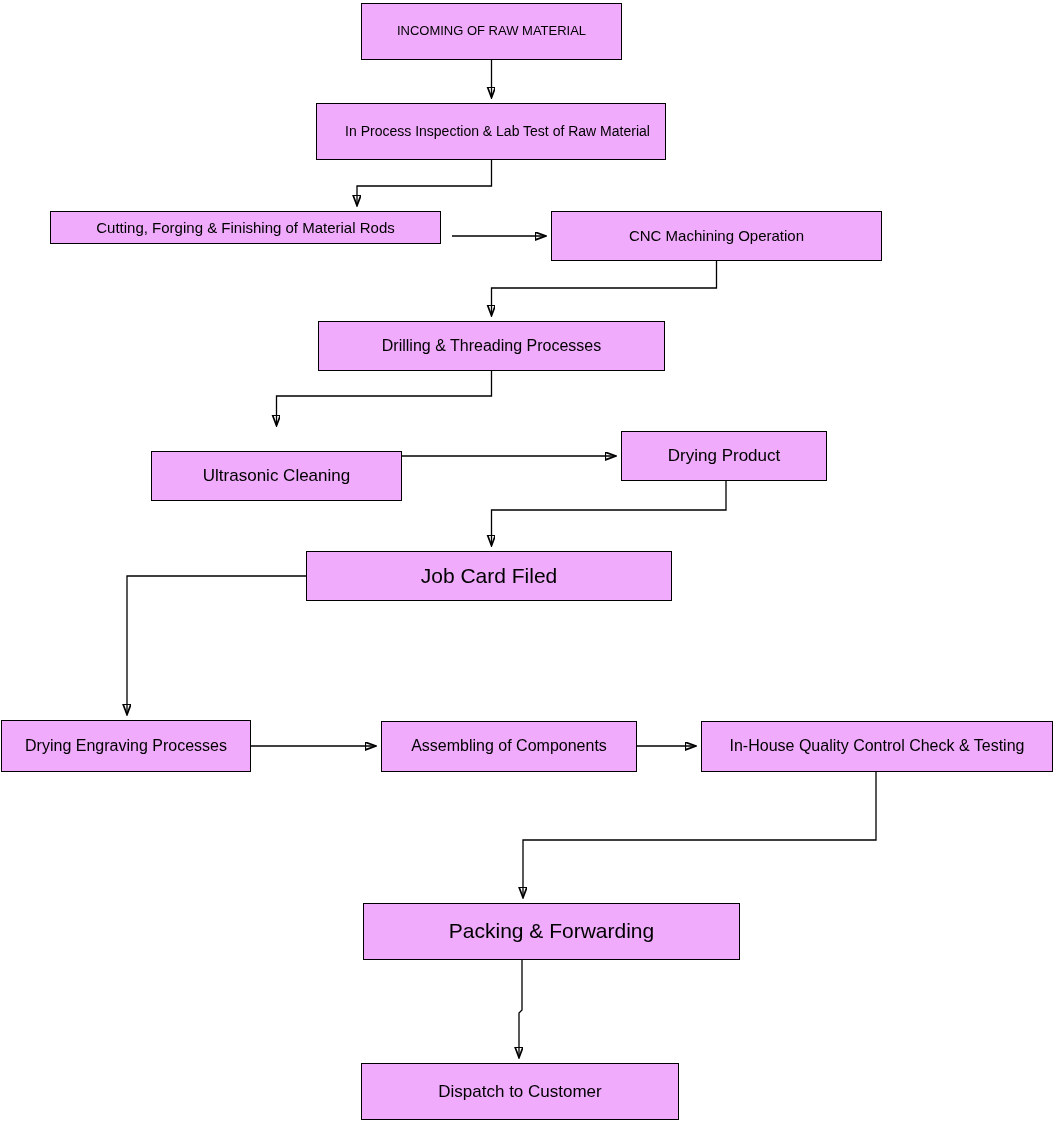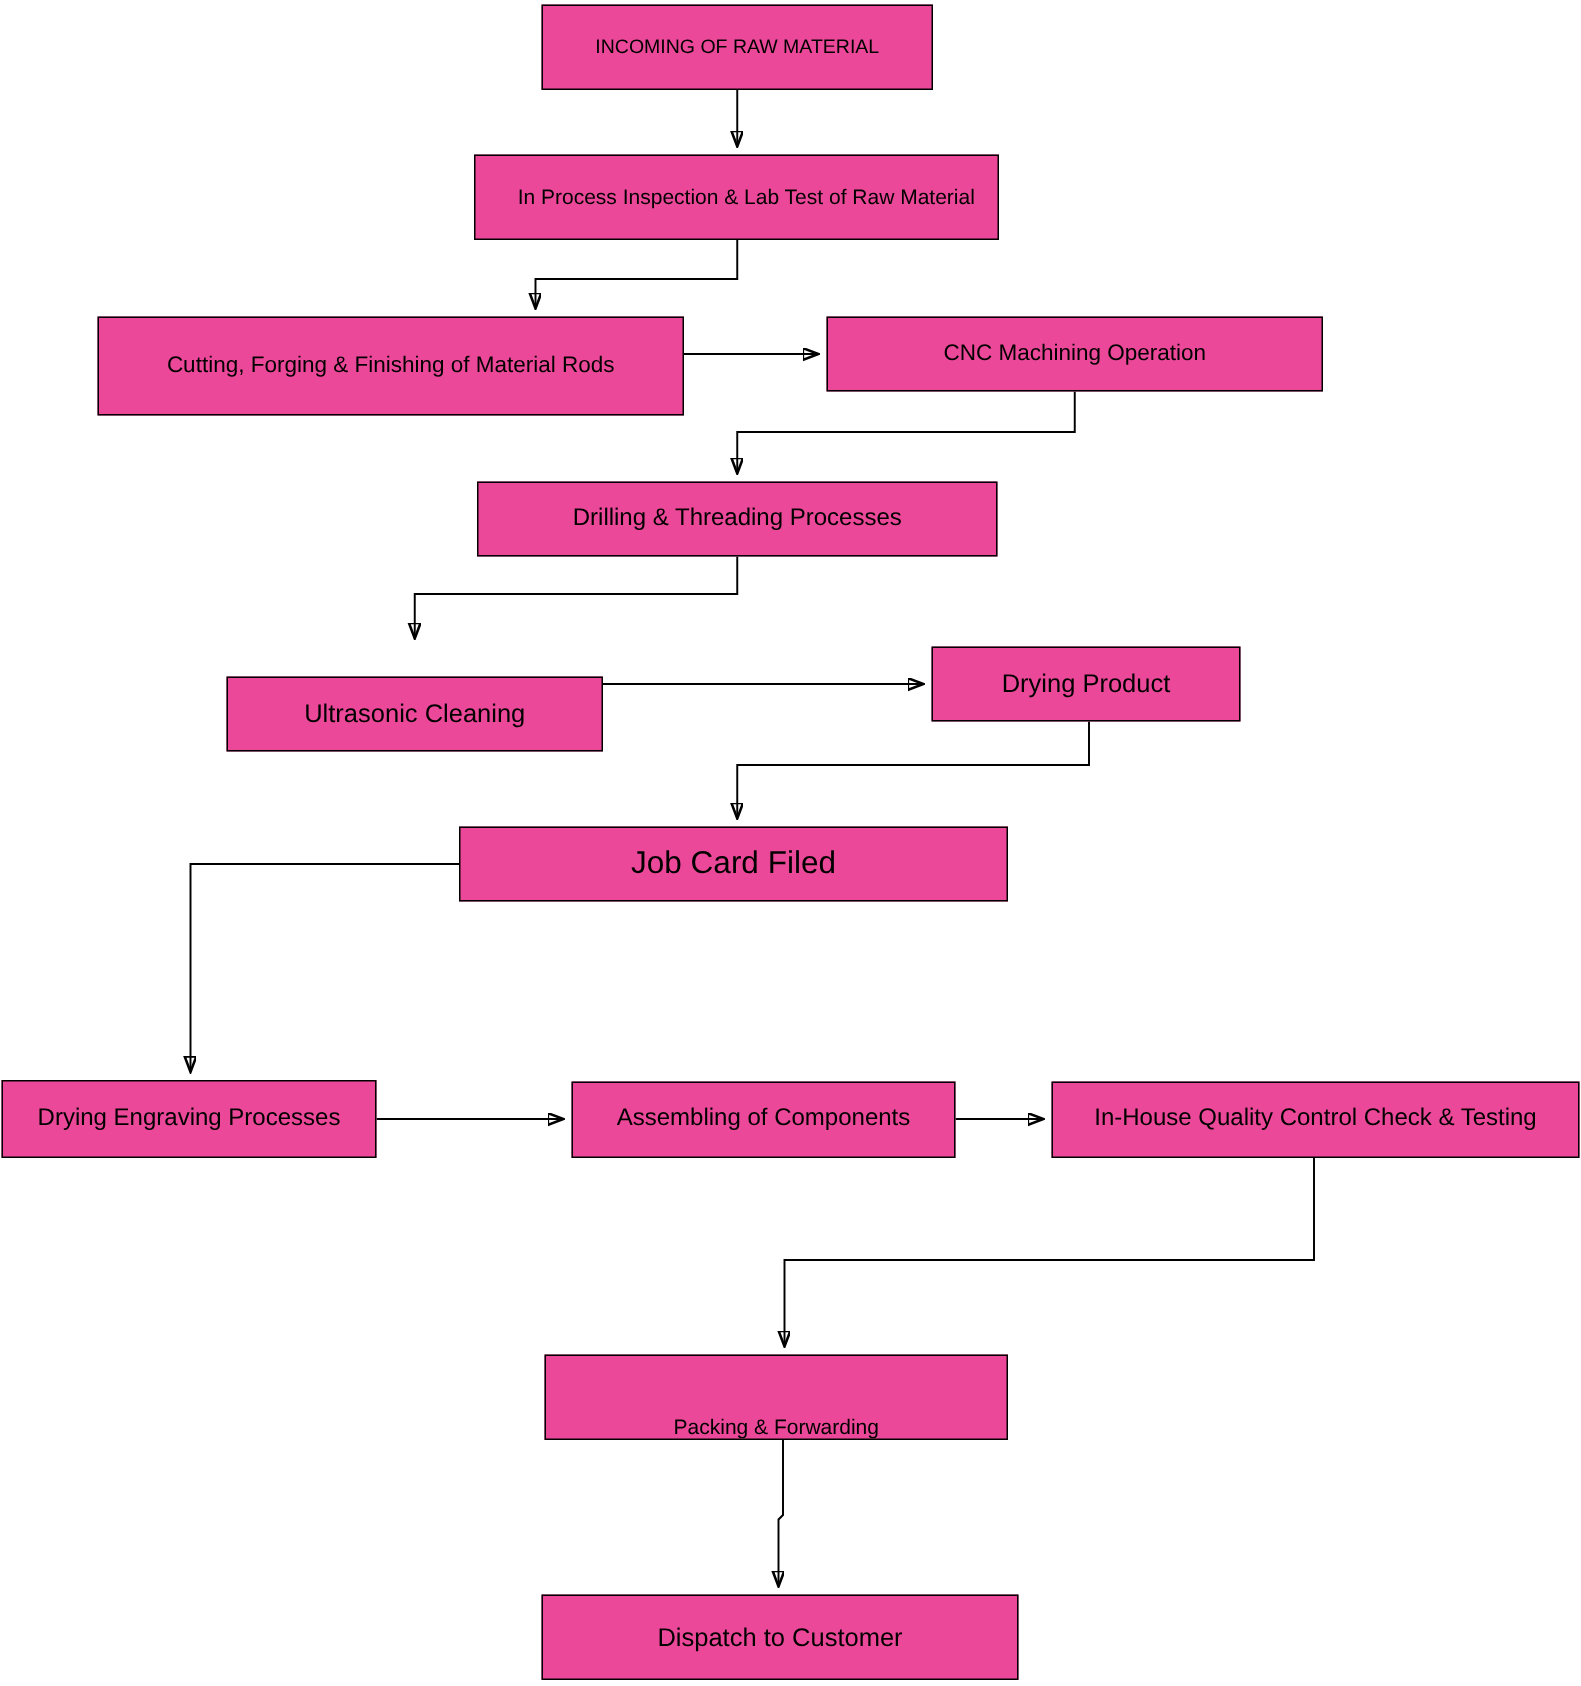--- a/index.html
+++ b/index.html
@@ -12,21 +12,21 @@
     width: 1054px;
     height: 1124px;
     background: #ffffff;
     font-family: "Liberation Sans", sans-serif;
     overflow: hidden;
   }
   .node {
     position: absolute;
     box-sizing: border-box;
     border: 1px solid #000000;
-    background: #ec4899;
+    background: #f0abfc;
     display: flex;
     align-items: center;
     justify-content: center;
     text-align: center;
     color: #000000;
     line-height: 1.15;
     padding: 0 6px;
     z-index: 2;
   }
   .node-label {
@@ -76,21 +76,21 @@
       </g>
   </svg>
 
   <div id="node-layer">
       <div class="node" style="left: 361px; top: 3px; width: 261px; height: 57px; font-size: 13px;">
         <span class="node-label">INCOMING OF RAW MATERIAL</span>
       </div>
       <div class="node" style="left: 316px; top: 103px; width: 350px; height: 57px; font-size: 14px; padding-left: 19px;">
         <span class="node-label">In Process Inspection &amp; Lab Test of Raw Material</span>
       </div>
-      <div class="node" style="left: 65px; top: 211px; width: 391px; height: 66px; font-size: 15px;">
+      <div class="node" style="left: 50px; top: 211px; width: 391px; height: 33px; font-size: 15px;">
         <span class="node-label">Cutting, Forging &amp; Finishing of Material Rods</span>
       </div>
       <div class="node" style="left: 551px; top: 211px; width: 331px; height: 50px; font-size: 15px;">
         <span class="node-label">CNC Machining Operation</span>
       </div>
       <div class="node" style="left: 318px; top: 321px; width: 347px; height: 50px; font-size: 16px;">
         <span class="node-label">Drilling &amp; Threading Processes</span>
       </div>
       <div class="node" style="left: 151px; top: 451px; width: 251px; height: 50px; font-size: 17px;">
         <span class="node-label">Ultrasonic Cleaning</span>
@@ -103,21 +103,21 @@
       </div>
       <div class="node" style="left: 1px; top: 720px; width: 250px; height: 52px; font-size: 16px;">
         <span class="node-label">Drying Engraving Processes</span>
       </div>
       <div class="node" style="left: 381px; top: 721px; width: 256px; height: 51px; font-size: 16px;">
         <span class="node-label">Assembling of Components</span>
       </div>
       <div class="node" style="left: 701px; top: 721px; width: 352px; height: 51px; font-size: 16px;">
         <span class="node-label">In-House Quality Control Check &amp; Testing</span>
       </div>
-      <div class="node" style="left: 363px; top: 903px; width: 309px; height: 57px; font-size: 14px; align-items: flex-end;">
+      <div class="node" style="left: 363px; top: 903px; width: 377px; height: 57px; font-size: 21px;">
         <span class="node-label">Packing &amp; Forwarding</span>
       </div>
       <div class="node" style="left: 361px; top: 1063px; width: 318px; height: 57px; font-size: 17px;">
         <span class="node-label">Dispatch to Customer</span>
       </div>
     </div>
 
 </div>
 
 </body></html>

